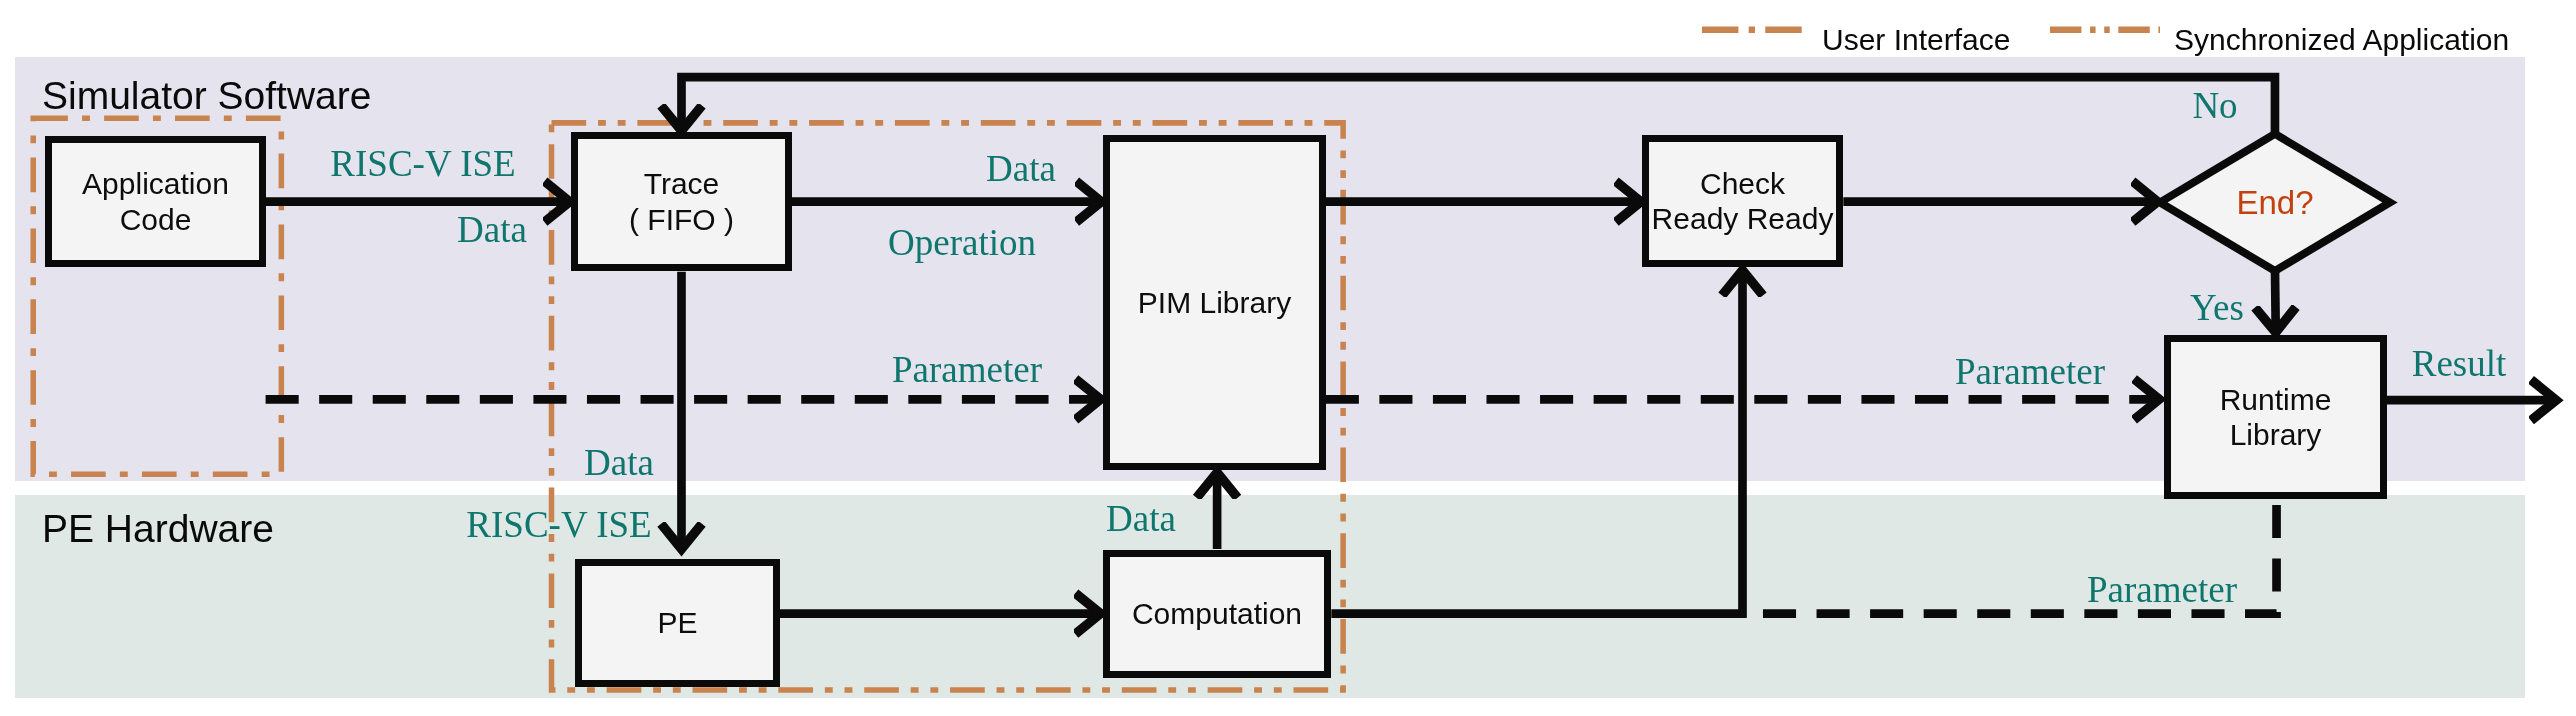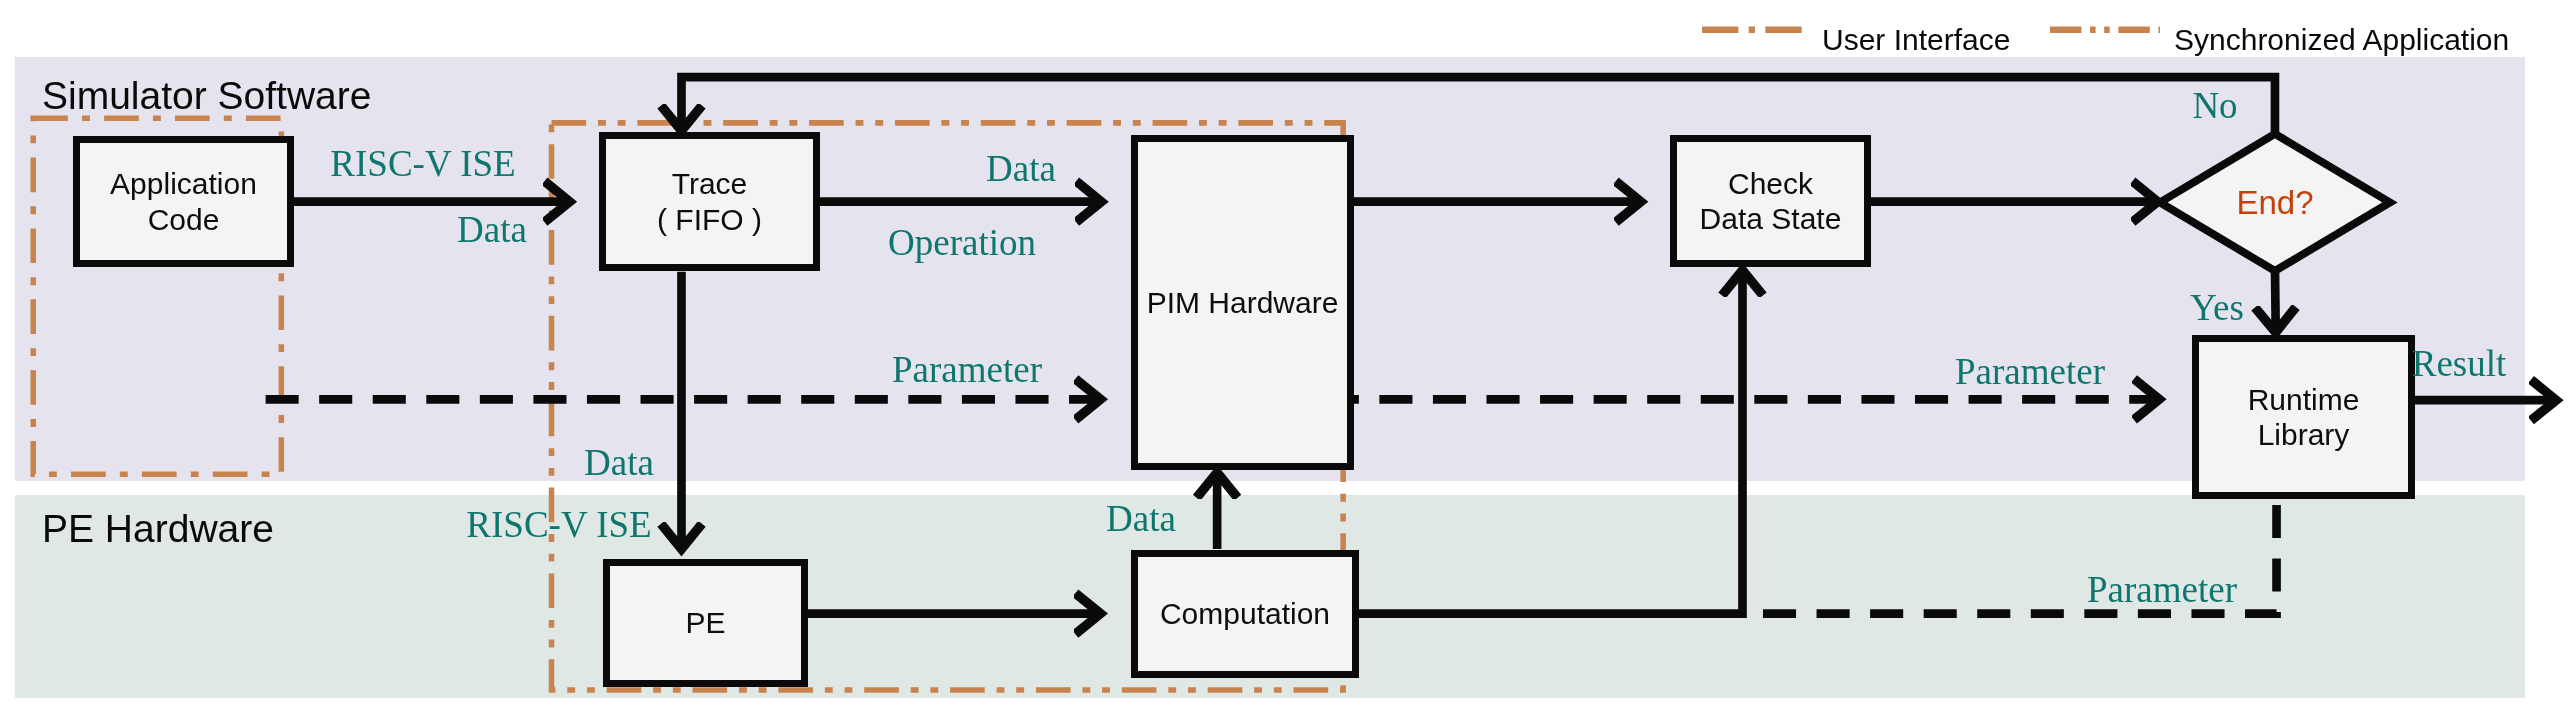--- a/index.html
+++ b/index.html
@@ -5,21 +5,21 @@
   html,body{margin:0;padding:0;background:#ffffff;}
   .canvas{position:relative;width:2576px;height:716px;background:#ffffff;overflow:hidden;
           font-family:"Liberation Sans",sans-serif;}
   .band{position:absolute;z-index:1;}
   .band.sim{left:15px;top:57px;width:2510px;height:424px;background:#e4e3ee;}
   .band.hw{left:15px;top:495px;width:2510px;height:203px;background:#dfe8e5;}
   .region-title{position:absolute;z-index:4;font:400 39px/1.05 "Liberation Sans",sans-serif;color:#0a0a0a;}
   svg.wires{position:absolute;left:0;top:0;z-index:2;}
   .node{position:absolute;z-index:3;box-sizing:border-box;background:#f4f4f4;border:7px solid #0a0a0a;
         display:flex;align-items:center;justify-content:center;text-align:center;
-        font:400 30px/1.18 "Liberation Sans",sans-serif;color:#0d0d0d;white-space:pre-line;margin-left:28px;}
+        font:400 30px/1.18 "Liberation Sans",sans-serif;color:#0d0d0d;white-space:pre-line;}
   .elabel{position:absolute;z-index:4;transform:translate(-50%,-50%);
           font:400 37px/1 "Liberation Serif",serif;color:#0f766e;white-space:nowrap;}
   .diamond-label{position:absolute;z-index:4;transform:translate(-50%,-50%);
           font:400 33px/1 "Liberation Sans",sans-serif;color:#c2410c;}
   .legend-item{position:absolute;top:25px;height:38px;z-index:4;display:flex;align-items:flex-start;gap:14px;}
   .legend-item .lg-label{font:400 30px/1 "Liberation Sans",sans-serif;color:#0a0a0a;white-space:nowrap;}
 </style>
 </head>
 <body>
 
@@ -57,23 +57,23 @@
     <polygon points="2888,170 3034,257 2888,344 2742,257" fill="#f4f4f4" stroke="#0a0a0a" stroke-width="10"></polygon>
   </svg>
 
   <div class="region-title" style="left:42px;top:76px">Simulator Software</div>
   <div class="region-title" style="left:42px;top:509px">PE Hardware</div>
 
   <div class="node" style="left:45px;top:136px;width:221px;height:131px">Application
 Code</div>
   <div class="node" style="left:571px;top:132px;width:221px;height:139px">Trace
 ( FIFO )</div>
-  <div class="node" style="left:1103px;top:135px;width:223px;height:335px">PIM Hardware</div>
+  <div class="node" style="left:1103px;top:135px;width:223px;height:335px">PIM Library</div>
   <div class="node" style="left:1642px;top:135px;width:201px;height:132px">Check
-Data State</div>
+Ready Ready</div>
   <div class="node" style="left:2164px;top:335px;width:223px;height:164px">Runtime
 Library</div>
   <div class="node" style="left:575px;top:559px;width:205px;height:128px">PE</div>
   <div class="node" style="left:1103px;top:550px;width:228px;height:128px">Computation</div>
 
   <div class="diamond-label" style="left:2275px;top:202px">End?</div>
 
   <div class="elabel" style="left:423px;top:163px">RISC-V ISE</div>
   <div class="elabel" style="left:492px;top:229px">Data</div>
   <div class="elabel" style="left:1021px;top:168px">Data</div>

